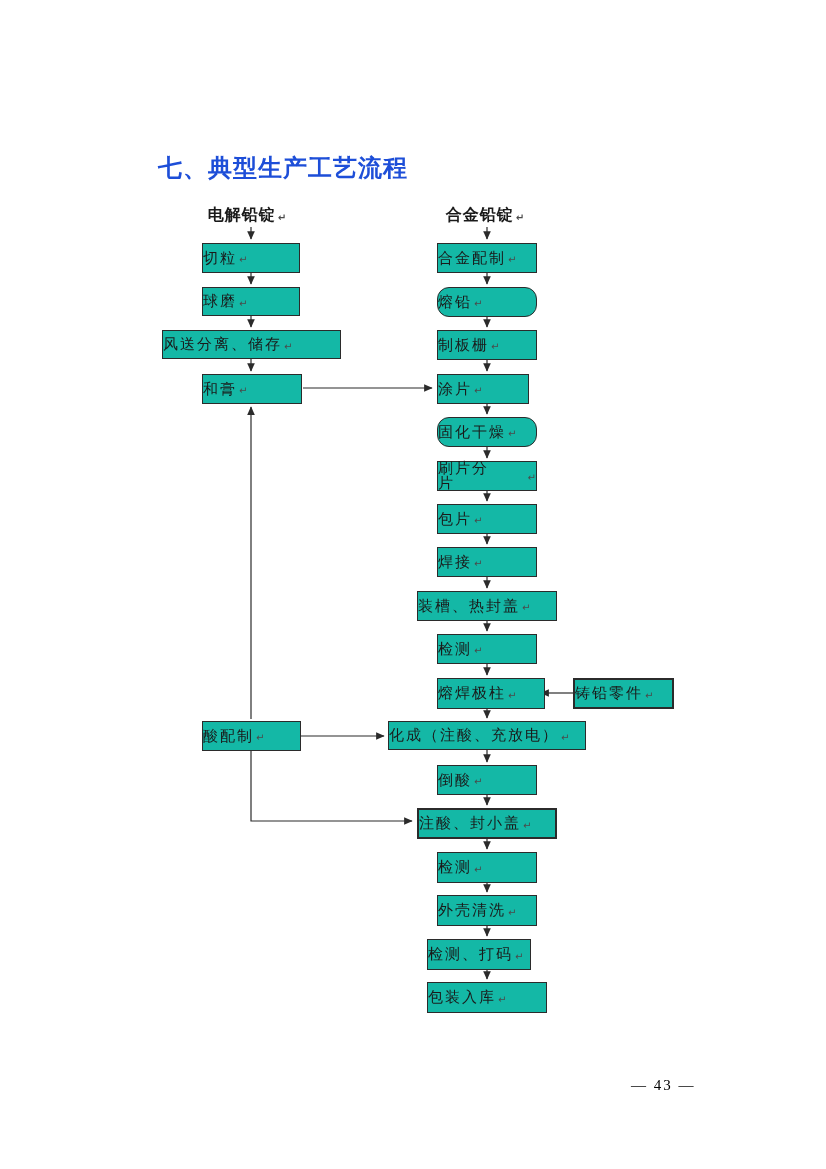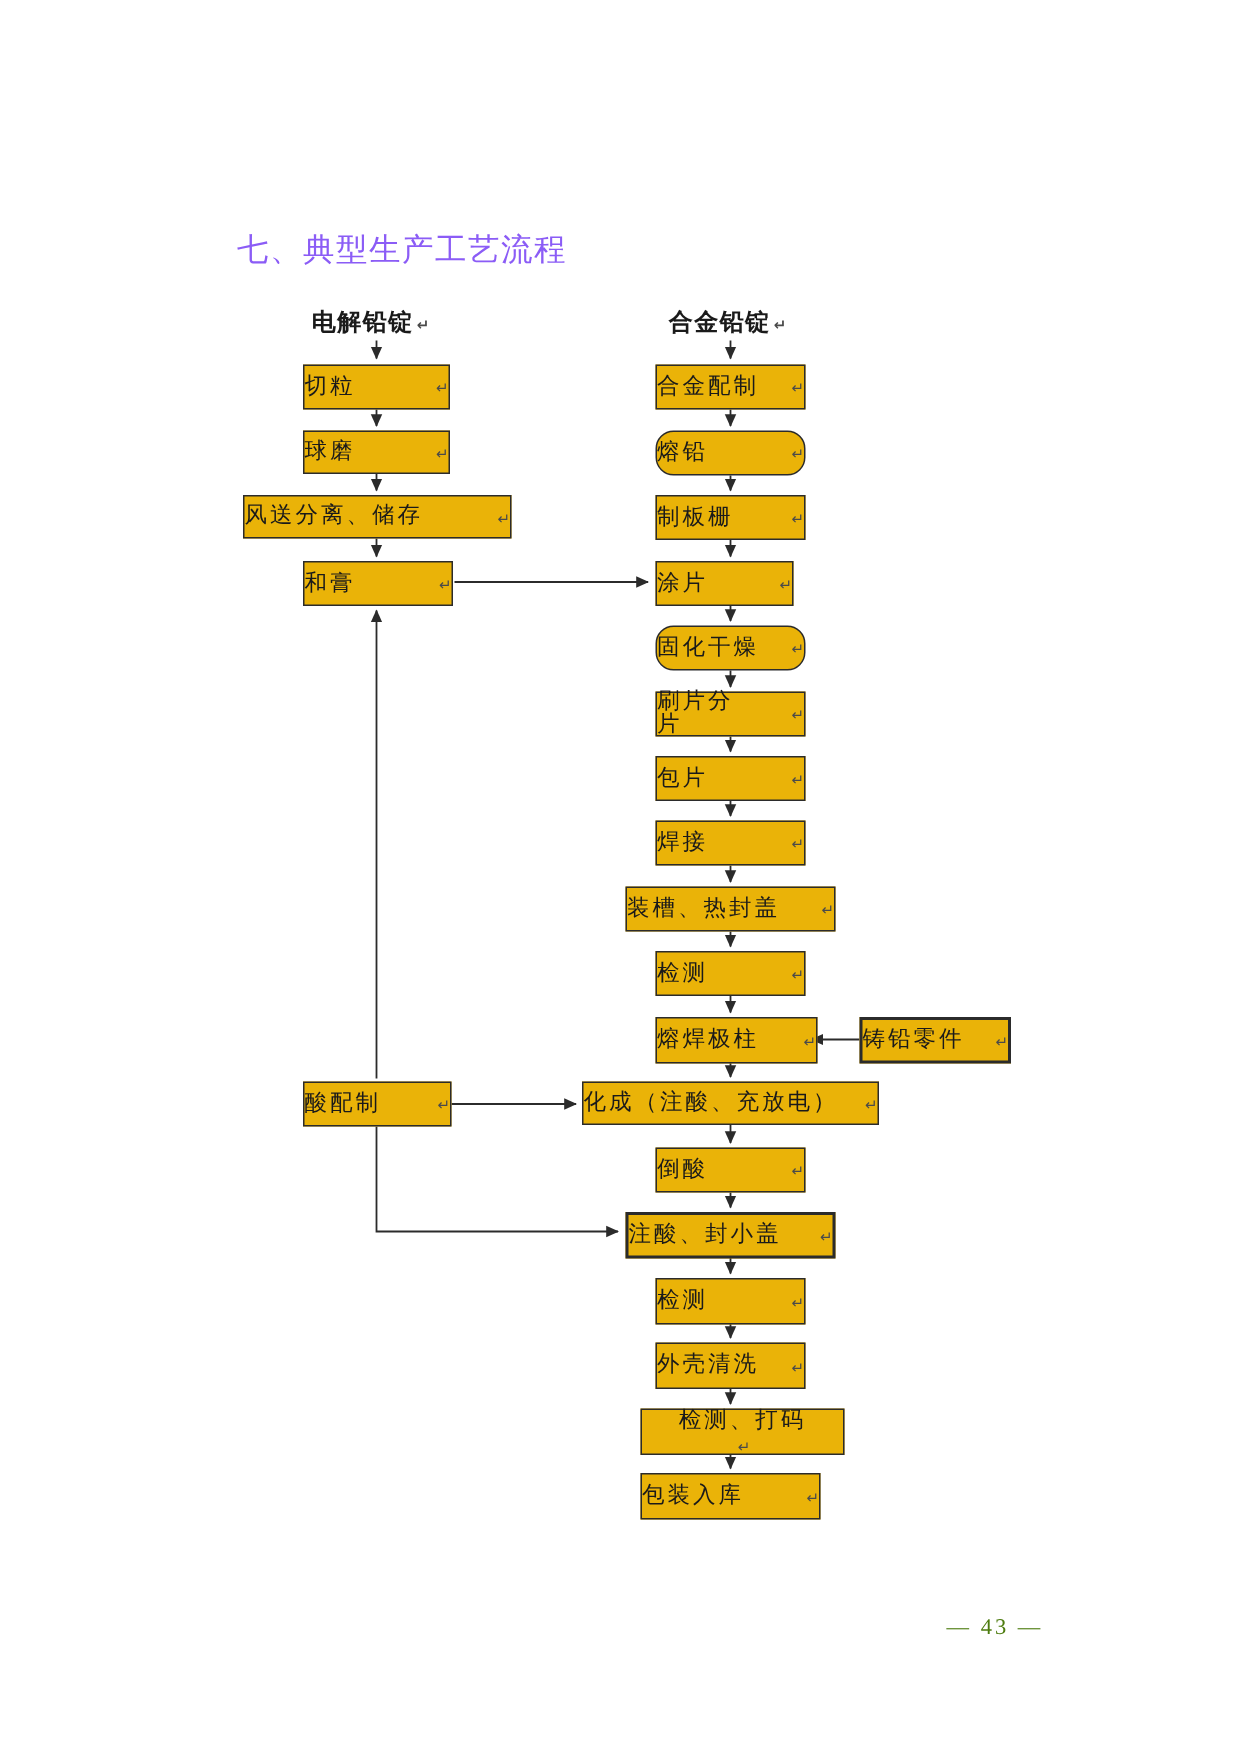--- a/index.html
+++ b/index.html
@@ -1,29 +1,29 @@
 <!DOCTYPE html>
 <html><head>
 <meta charset="utf-8">
 <style>
   html,body{margin:0;padding:0;background:#ffffff;}
   body{width:826px;height:1169px;position:relative;overflow:hidden;
        font-family:"Liberation Serif",serif;color:#1a1a1a;}
   .abs{position:absolute;}
-  .title{font-family:"Liberation Sans",sans-serif;font-weight:normal;
-         font-size:21px;letter-spacing:1px;color:#8b5cf6;}
+  .title{font-family:"Liberation Sans",sans-serif;font-weight:bold;
+         font-size:24px;letter-spacing:1px;color:#1d4ed8;}
   .col-header{font-family:"Liberation Sans",sans-serif;font-weight:bold;
               font-size:16px;letter-spacing:1px;text-align:center;
               display:flex;align-items:center;justify-content:center;}
-  .box{position:absolute;border:1.4px solid #2b2b2b;background:#eab308;
-       display:flex;align-items:center;justify-content:space-between;
+  .box{position:absolute;border:1.4px solid #2b2b2b;background:#14b8a6;
+       display:flex;align-items:center;justify-content:flex-start;
        font-size:15px;letter-spacing:2px;line-height:1;box-sizing:border-box;}
   .pmark{font-size:10px;letter-spacing:0;color:#4a4a4a;margin-left:2px;
          transform:translateY(2px);font-family:"DejaVu Sans",sans-serif;}
-  .pagenum{font-size:15px;color:#4d7c0f;letter-spacing:2px;font-family:Liberation Serif, serif;}
+  .pagenum{font-size:15px;color:#000000;letter-spacing:2px;font-family:Liberation Serif, serif;}
   svg.connectors{position:absolute;left:0;top:0;pointer-events:none;}
   line,polyline{stroke:#2b2b2b;stroke-width:1.2;fill:none;}
 </style>
 </head>
 <body>
 
 <div class="abs title" style="left:158px;top:152px;">七、典型生产工艺流程</div>
 
 <svg class="connectors" width="826" height="1169" viewBox="0 0 826 1169">
   <defs>
@@ -153,21 +153,21 @@
     <span class="pmark">↵</span>
 </div>
 <div class="box" style="left:437px;top:852px;width:100px;height:31px;">
   <span>检测</span>
     <span class="pmark">↵</span>
 </div>
 <div class="box" style="left:437px;top:895px;width:100px;height:31px;">
   <span>外壳清洗</span>
     <span class="pmark">↵</span>
 </div>
-<div class="box" style="left:427px;top:939px;width:136px;height:31px;flex-direction:column;">
+<div class="box" style="left:427px;top:939px;width:104px;height:31px;">
   <span>检测、打码</span>
     <span class="pmark">↵</span>
 </div>
 <div class="box" style="left:427px;top:982px;width:120px;height:31px;">
   <span>包装入库</span>
     <span class="pmark">↵</span>
 </div>
 
 <div class="abs pagenum" style="left:631px;top:1077px;">— 43 —</div>
 

